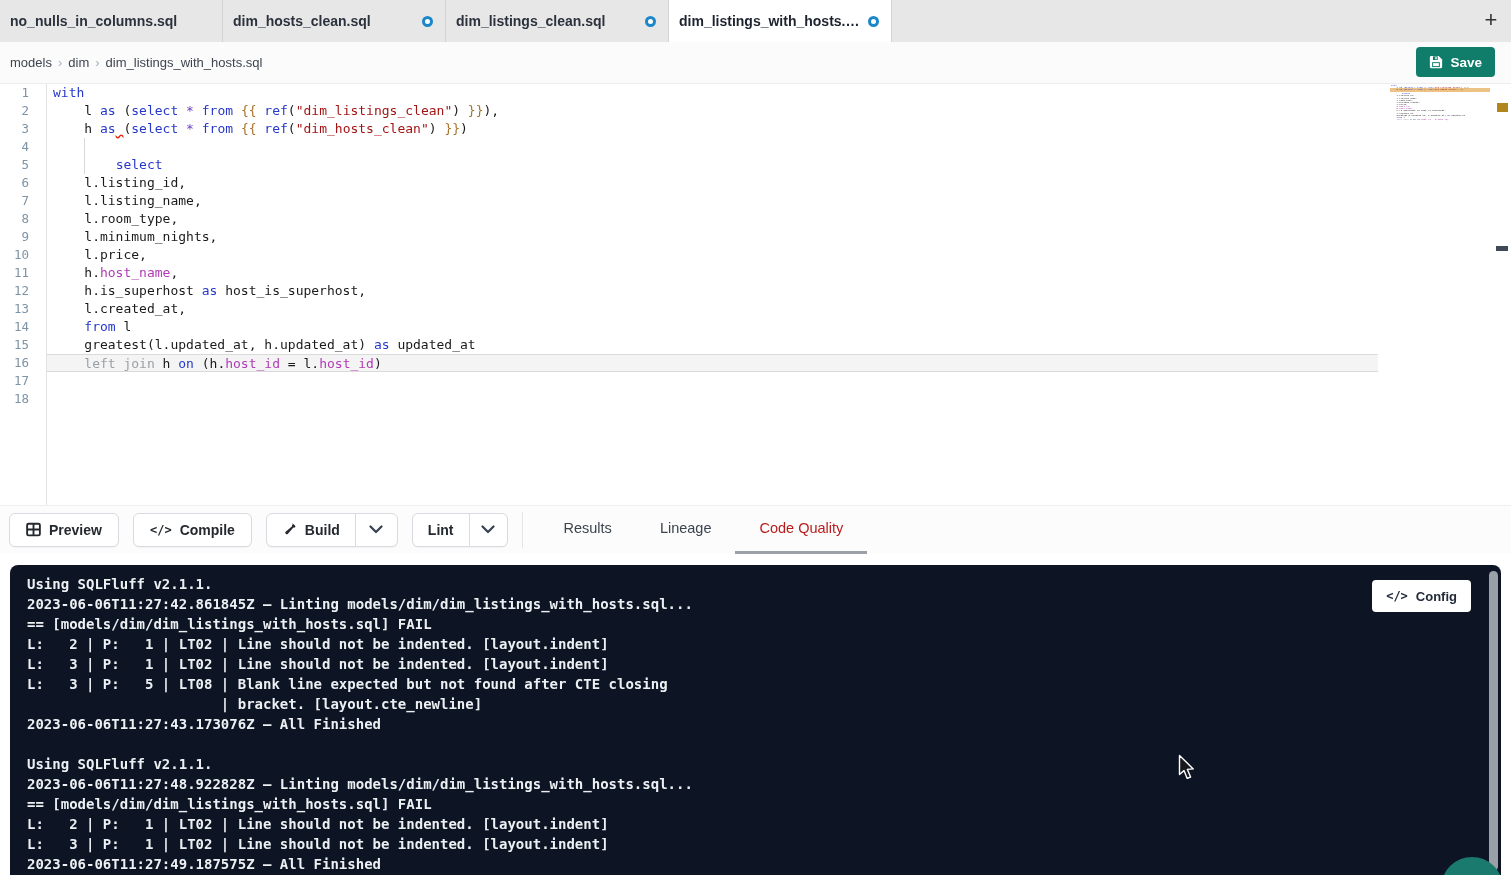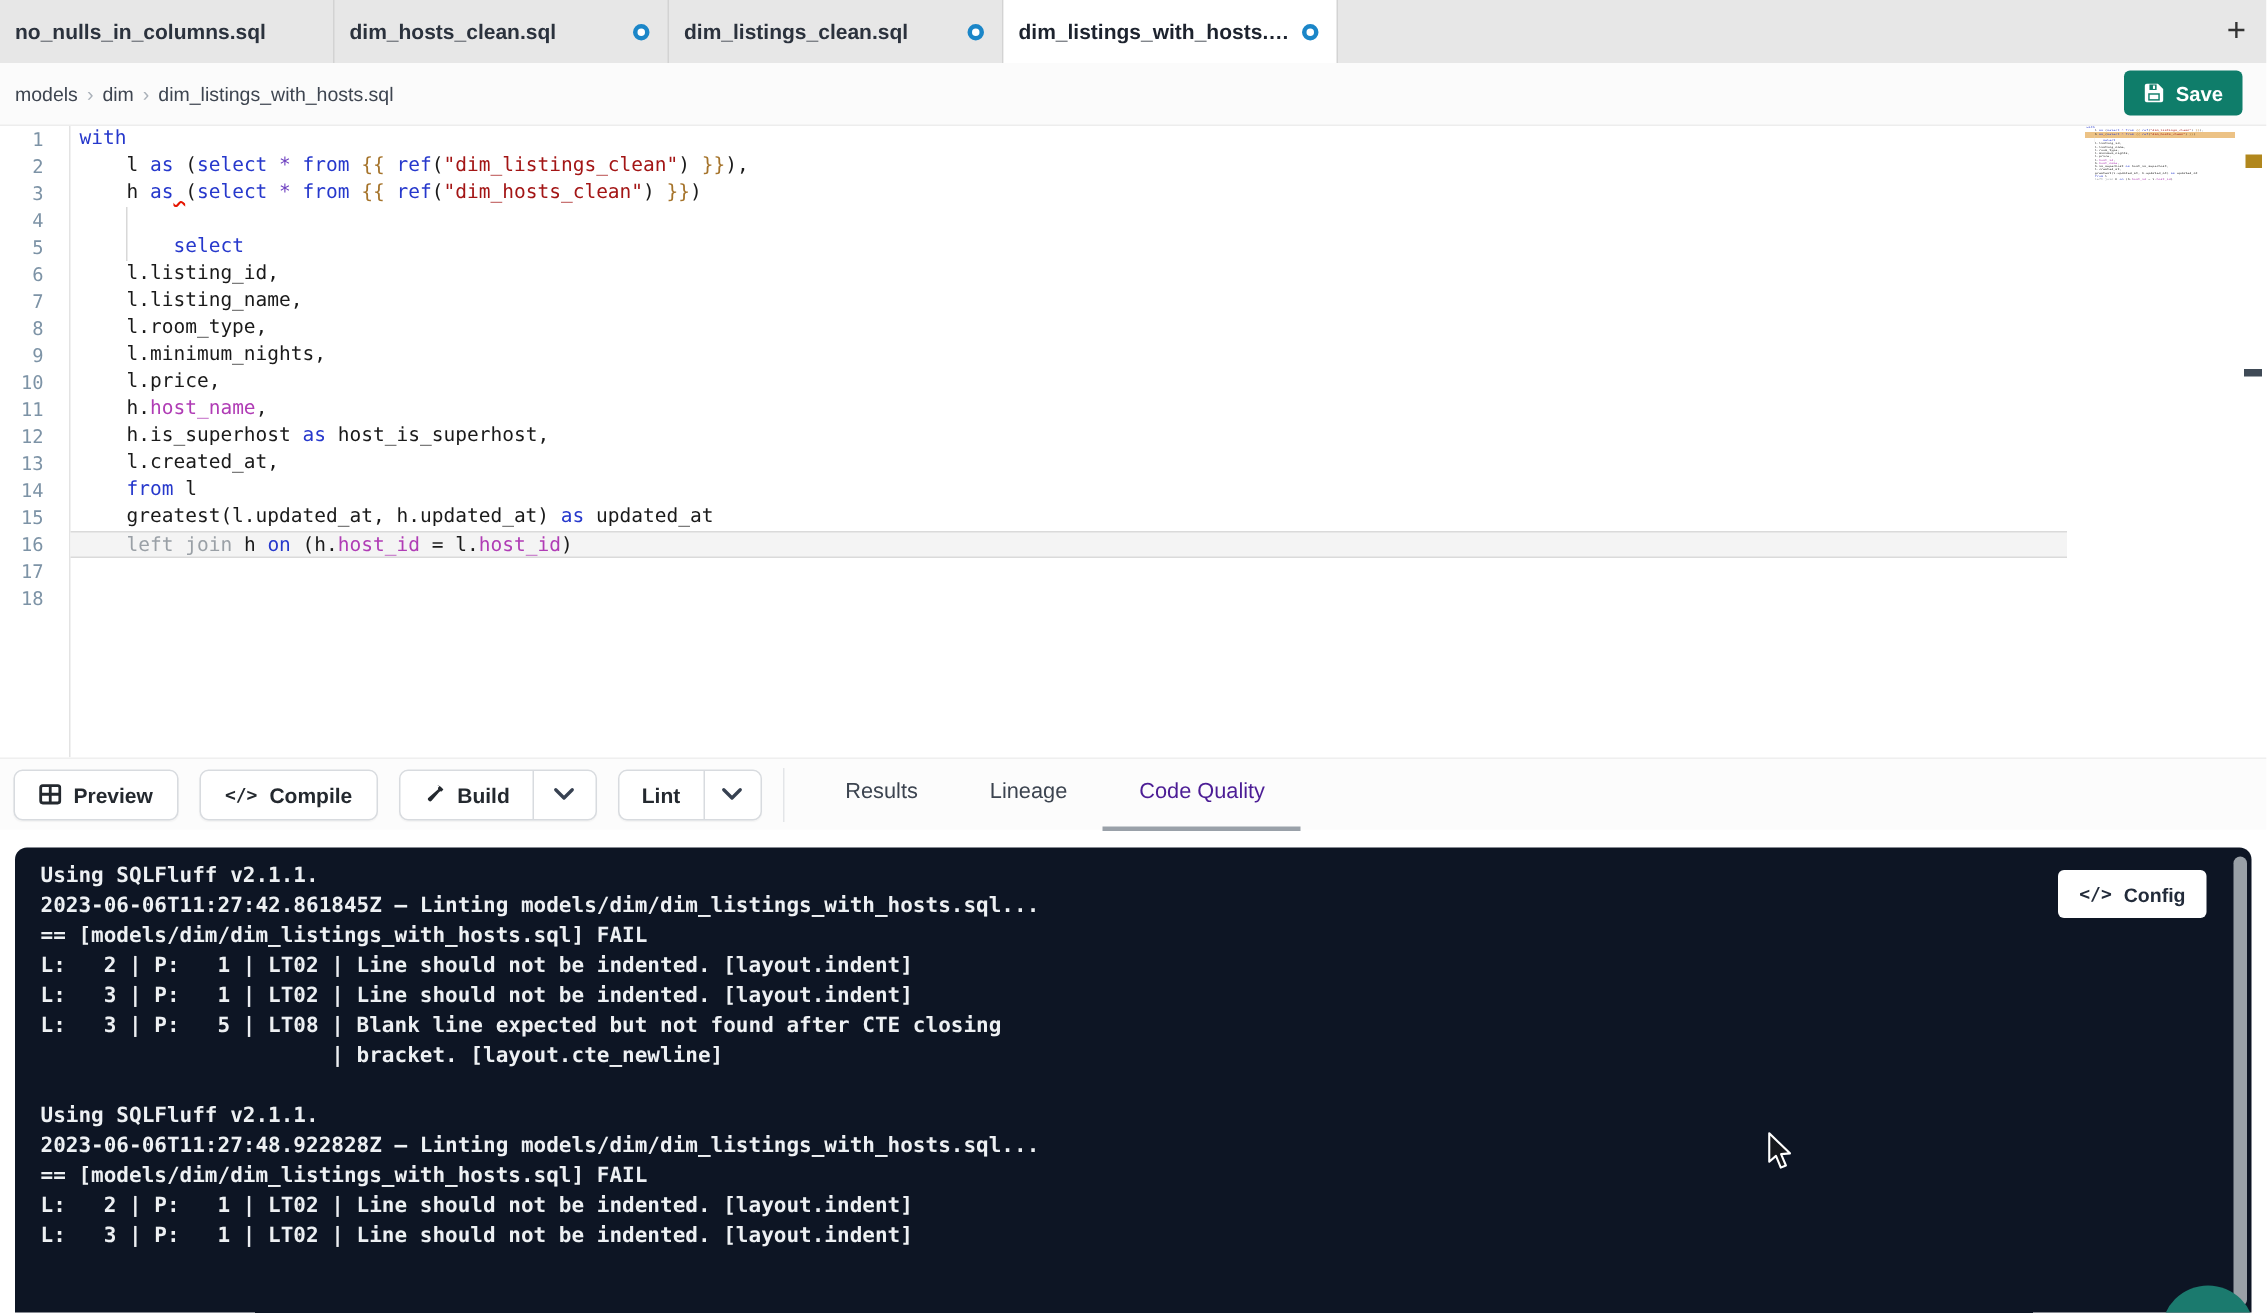--- a/index.html
+++ b/index.html
@@ -106,21 +106,21 @@
   .split-chev {
     width:42px; height:100%; border-left:1px solid #d8dbdf;
     display:flex; align-items:center; justify-content:center; cursor:pointer;
   }
   .vdivider { width:1px; height:36px; background:#e3e5e8; margin-left:14px; }
   .panel-tabs { display:flex; height:48px; margin-left:17px; }
   .panel-tab {
     display:flex; align-items:center; padding:0 24px; font-size:14.5px; color:#3c4450;
     border-bottom:3px solid transparent; cursor:pointer;
   }
-  .panel-tab.active { color:#4c1d95; border-bottom-color:#9aa1a9; }
+  .panel-tab.active { color:#b91c1c; border-bottom-color:#9aa1a9; }
   .code-glyph { font-family:"DejaVu Sans Mono",monospace; font-size:12px; font-weight:700; }
 
   
   .terminal {
     position:absolute; left:10px; top:565px; width:1491px; height:320px;
     background:#0d1524; border-radius:8px 8px 0 0;
   }
   .term-lines { padding:9px 40px 0 17px; }
   .term-line {
     font-family:"DejaVu Sans Mono", monospace; font-size:14px; font-weight:700;
@@ -314,26 +314,28 @@
 
 <div class="terminal">
   <div class="term-lines" id="term-lines">
       <div class="term-line">Using SQLFluff v2.1.1.</div>
       <div class="term-line">2023-06-06T11:27:42.861845Z — Linting models/dim/dim_listings_with_hosts.sql...</div>
       <div class="term-line">== [models/dim/dim_listings_with_hosts.sql] FAIL</div>
       <div class="term-line">L:   2 | P:   1 | LT02 | Line should not be indented. [layout.indent]</div>
       <div class="term-line">L:   3 | P:   1 | LT02 | Line should not be indented. [layout.indent]</div>
       <div class="term-line">L:   3 | P:   5 | LT08 | Blank line expected but not found after CTE closing</div>
       <div class="term-line">                       | bracket. [layout.cte_newline]</div>
+      <div class="term-line">2023-06-06T11:27:43.173076Z — All Finished</div>
       <div class="term-line"></div>
       <div class="term-line">Using SQLFluff v2.1.1.</div>
       <div class="term-line">2023-06-06T11:27:48.922828Z — Linting models/dim/dim_listings_with_hosts.sql...</div>
       <div class="term-line">== [models/dim/dim_listings_with_hosts.sql] FAIL</div>
       <div class="term-line">L:   2 | P:   1 | LT02 | Line should not be indented. [layout.indent]</div>
       <div class="term-line">L:   3 | P:   1 | LT02 | Line should not be indented. [layout.indent]</div>
+      <div class="term-line">2023-06-06T11:27:49.187575Z — All Finished</div>
     </div>
   <button class="config-btn">
     <span class="code-glyph">&lt;/&gt;</span>
     <span>Config</span>
   </button>
   <div class="term-scrollbar"></div>
 </div>
 
 <div class="help-bubble"></div>
 

